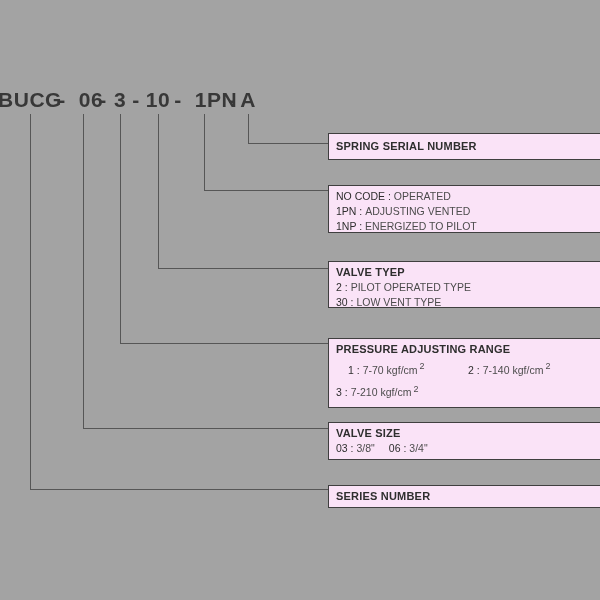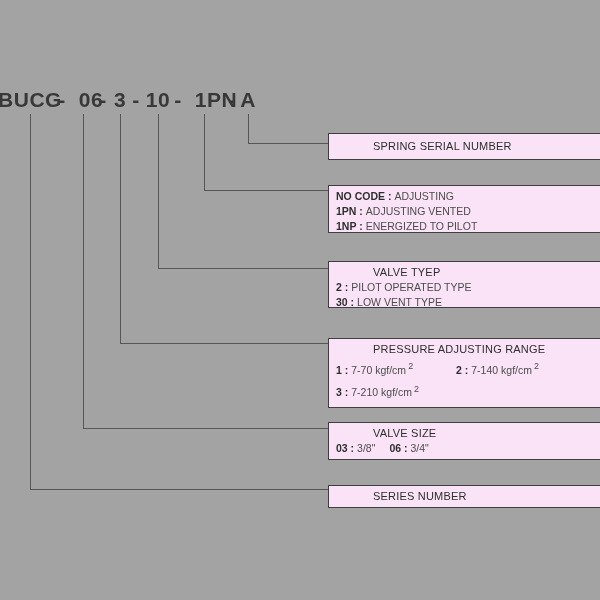--- a/index.html
+++ b/index.html
@@ -19,29 +19,29 @@
   .vline,.hline{position:absolute;background:var(--line,#565656);}
   .vline{width:1px;}
   .hline{height:1px;}
   
   .box{
     position:absolute;left:328px;width:282px;box-sizing:border-box;
     background:var(--box-fill,#fae3f7);border:1px solid var(--box-border,#3f3f3f);
     padding:3px 7px;overflow:hidden;
   }
   .box-title{
-    font-size:11px;font-weight:normal;color:#2e2e2e;line-height:15px;
-    letter-spacing:0.2px;white-space:nowrap;margin-left:37px;
+    font-size:11px;font-weight:bold;color:#2e2e2e;line-height:15px;
+    letter-spacing:0.2px;white-space:nowrap;
   }
   .box.single{display:flex;align-items:center;}
   .row{font-size:10.5px;line-height:15px;white-space:nowrap;}
-  .row .key{font-weight:bold;color:#2e2e2e;margin-right:3px;}
+  .row .key{font-weight:normal;color:#2e2e2e;margin-right:3px;}
   .row .desc{font-weight:normal;color:#4c4c4c;}
   .box-pressure .row{line-height:19px;}
-  .pair.col1{display:inline-block;width:120px;}
+  .pair.col1{display:inline-block;width:120px;margin-left:12px;}
   .pair.gap{margin-right:14px;}
   sup{font-size:9px;color:#4c4c4c;margin-left:2px;}
 </style>
 </head>
 <body>
 
 <div id="canvas">
 
   <div class="model">
     <span class="seg" style="left:30px">BUCG</span>
@@ -74,21 +74,21 @@
 
   <div class="vline" style="left:30px;top:114px;height:375px"></div>
   <div class="hline" style="left:30px;top:489px;width:298px"></div>
 
   <div class="box single" style="top:133px;height:27px">
     <div class="box-title">SPRING SERIAL NUMBER</div>
   </div>
 
   <div class="box" style="top:185px;height:48px">
     <div class="row">
-      <span class="key">NO CODE :</span><span class="desc">ADJUSTING</span>
+      <span class="key">NO CODE :</span><span class="desc">OPERATED</span>
     </div>
     <div class="row">
       <span class="key">1PN :</span><span class="desc">ADJUSTING VENTED</span>
     </div>
     <div class="row">
       <span class="key">1NP :</span><span class="desc">ENERGIZED TO PILOT</span>
     </div>
   </div>
 
   <div class="box" style="top:261px;height:47px">

